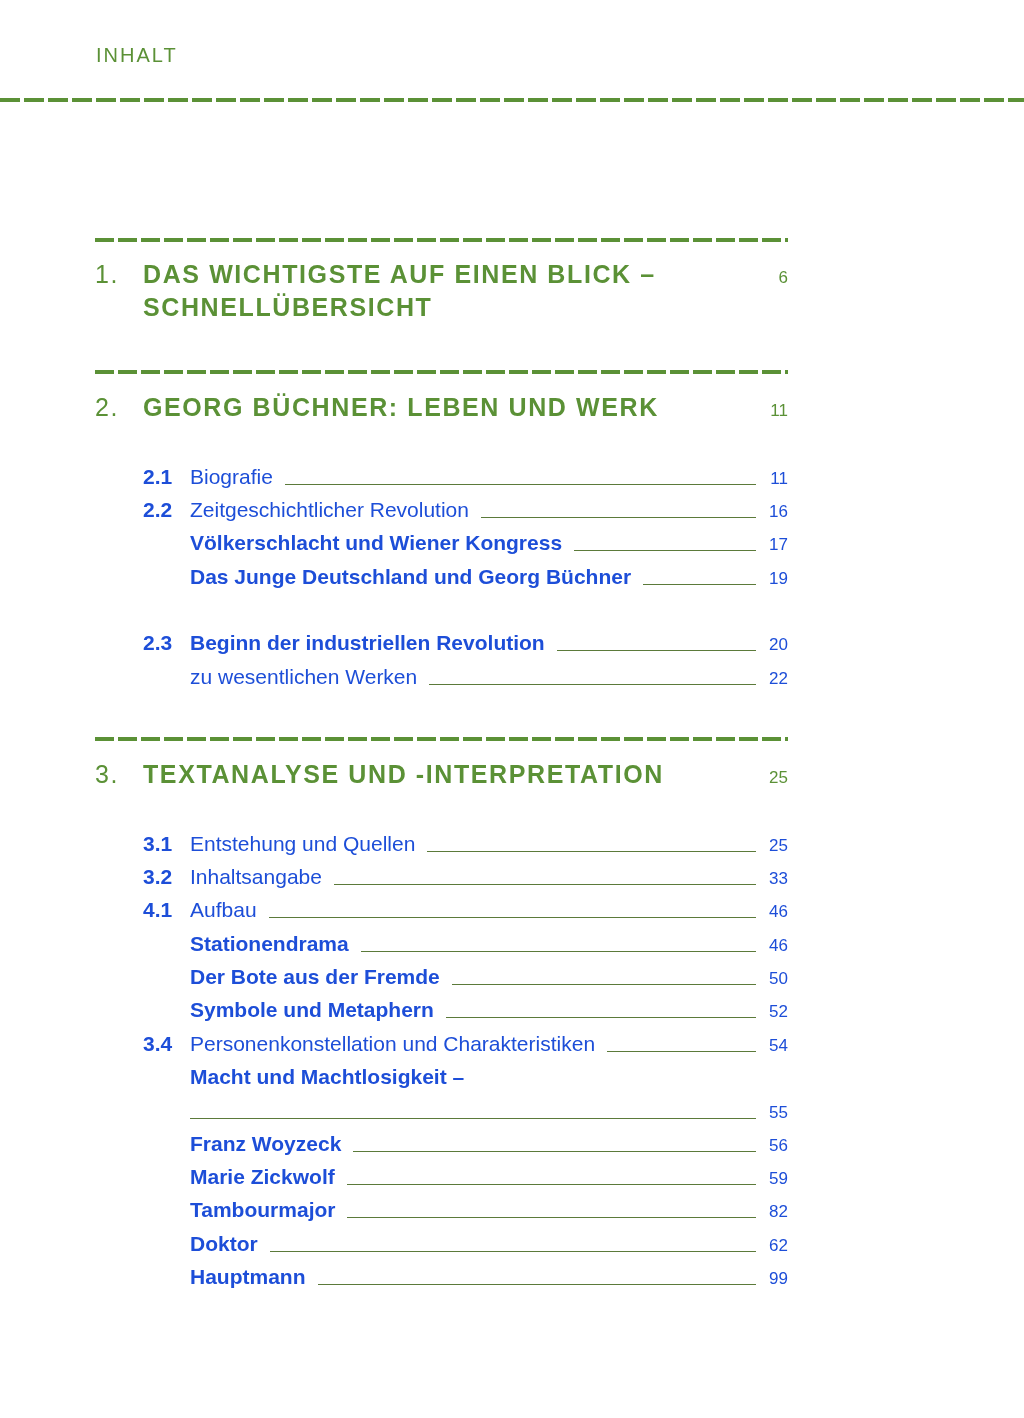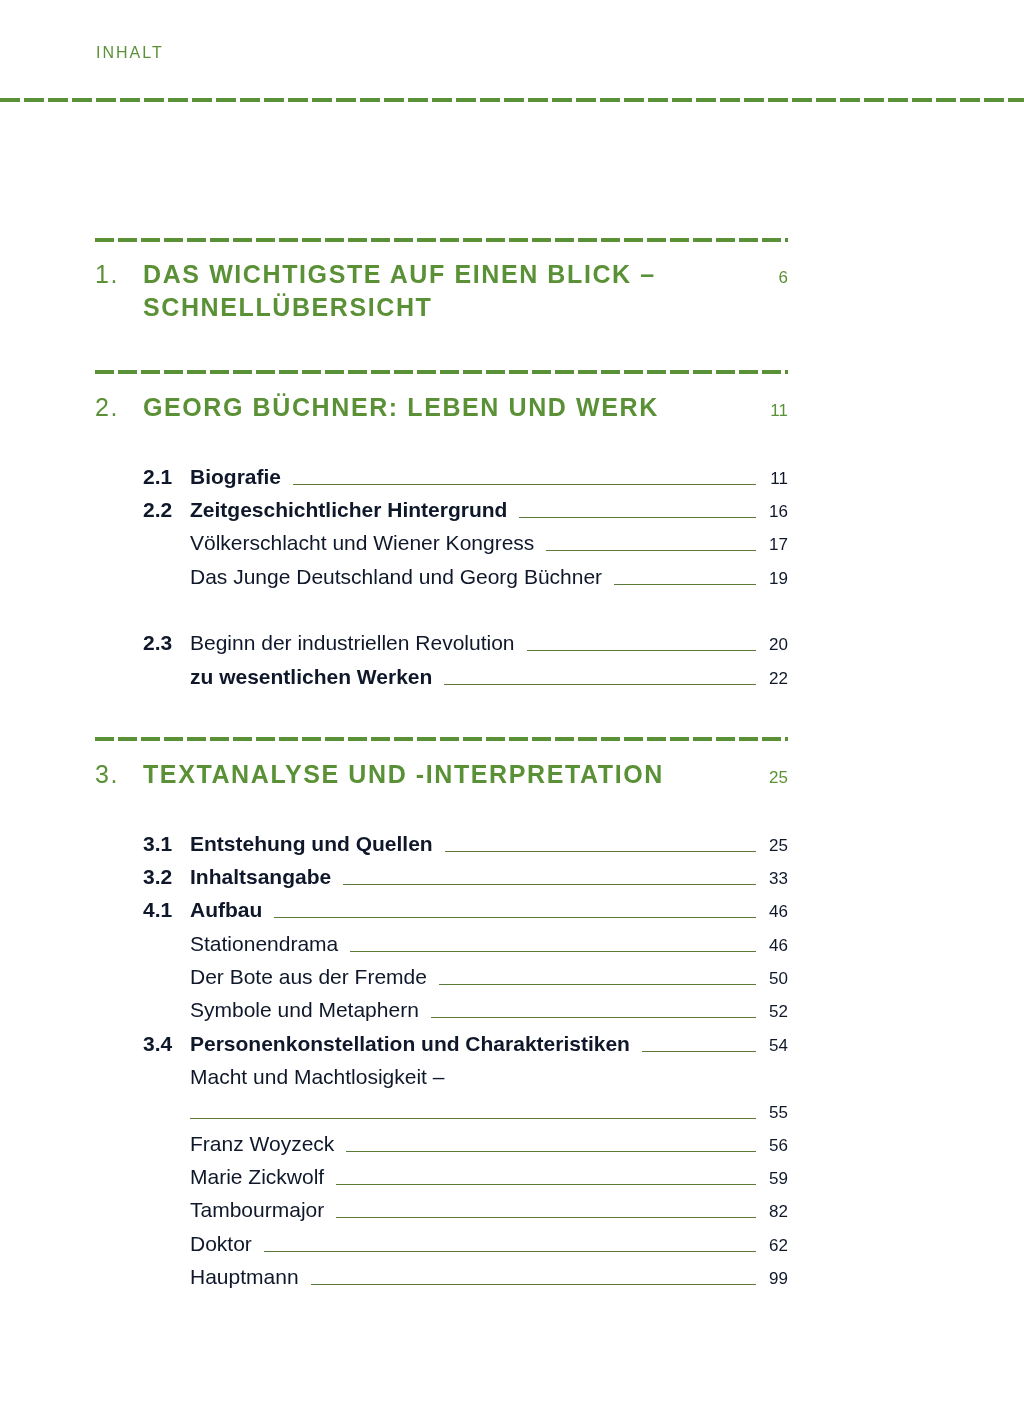--- a/index.html
+++ b/index.html
@@ -1,33 +1,33 @@
 <!DOCTYPE html>
 <html><head>
   <meta charset="utf-8">
   <style>
     html, body { margin:0; padding:0; background:#ffffff; }
     body { width:1024px; height:1418px; position:relative; overflow:hidden;
            font-family:"Liberation Sans", sans-serif; }
-    .running-head { position:absolute; left:96px; top:44px; font-size:16px;
+    .running-head { position:absolute; left:96px; top:44px; font-size:20px;
                     letter-spacing:2px; color:#5b9136; }
     .top-rule { position:absolute; left:0; top:98px; width:1024px; height:4px;
                 background: repeating-linear-gradient(90deg, #5b9136 0 20px, transparent 20px 24px); }
     .chapter-rule { position:absolute; left:95px; width:693px; height:4px;
                     background: repeating-linear-gradient(90deg, #5b9136 0 19px, transparent 19px 23px); }
     .chapter { position:absolute; left:95px; width:693px; color:#5b9136; font-size:25px;
                letter-spacing:1.6px; line-height:33px; }
     .chapter .num { position:absolute; left:0; top:0; }
     .chapter .title { position:absolute; left:48px; top:0; width:560px;font-weight:bold; }
     .chapter .page { position:absolute; right:0; top:0; font-size:17px; letter-spacing:0; }
-    .entry { position:absolute; left:143px; width:645px; height:33px; color:#0f172a;
+    .entry { position:absolute; left:143px; width:645px; height:33px; color:#1d4ed8;
              font-size:21px; line-height:33px; }
     .entry .num { position:absolute; left:0; top:0; font-weight:bold; }
-    .entry .label { position:absolute; left:47px; top:0; white-space:nowrap; background:#fff; padding-right:12px; }
-    .entry.bold .label { font-weight:bold;text-align:right; }
+    .entry .label { position:absolute; left:47px; top:0; white-space:nowrap; background:#fff; padding-right:12px;font-weight:bold; }
+    .entry.bold .label { font-weight:normal;text-align:right; }
     .entry .leader { position:absolute; left:47px; right:32px; bottom:8px; height:1px; background:#5b7a3a; }
     .entry .page { position:absolute; right:0; top:2px; font-size:17px; }
   </style>
 </head>
 <body>
 
 <div class="running-head">INHALT</div>
 <div class="top-rule"></div>
 
 <div class="chapter-rule" style="top:238px"></div>
@@ -46,21 +46,21 @@
 
 <div class="entry bold" style="top:460px">
   <div class="leader"></div>
   <span class="num">2.1</span>
   <span class="label">Biografie</span>
   <span class="page">11</span>
 </div>
 <div class="entry bold" style="top:493px">
   <div class="leader"></div>
   <span class="num">2.2</span>
-  <span class="label">Zeitgeschichtlicher Hintergrund</span>
+  <span class="label">Zeitgeschichtlicher Revolution</span>
   <span class="page">16</span>
 </div>
 <div class="entry" style="top:526px">
   <div class="leader"></div>
   <span class="label">Völkerschlacht und Wiener Kongress</span>
   <span class="page">17</span>
 </div>
 <div class="entry" style="top:560px">
   <div class="leader"></div>
   <span class="label">Das Junge Deutschland und Georg Büchner</span>

